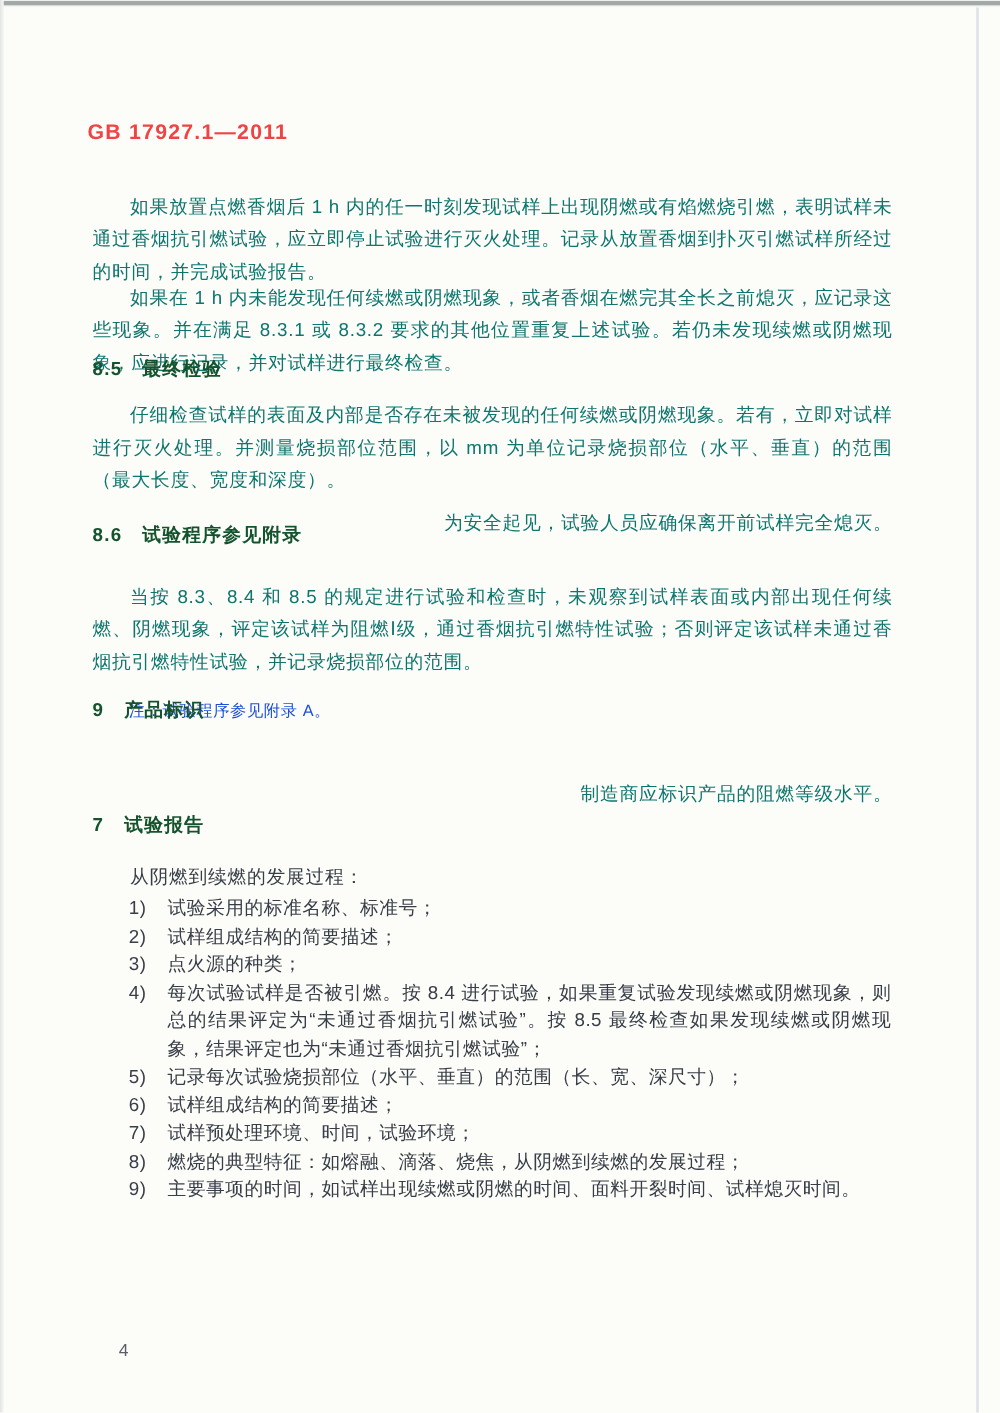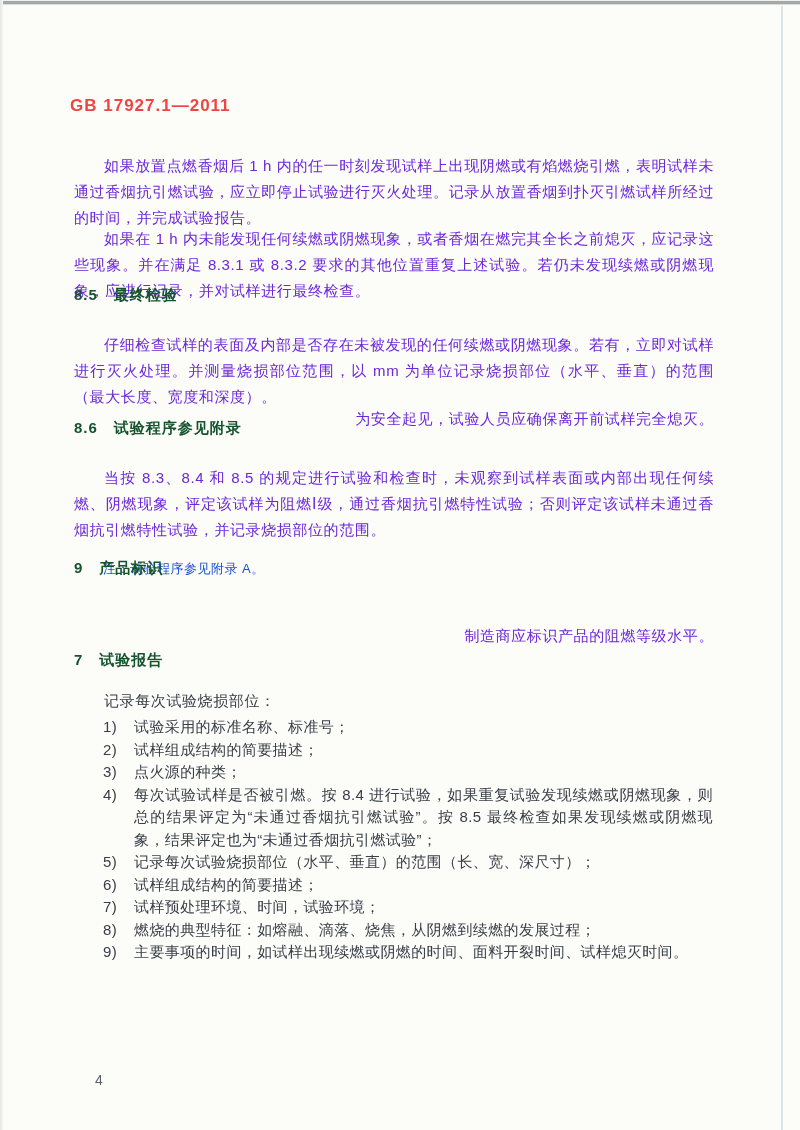--- a/index.html
+++ b/index.html
@@ -19,21 +19,21 @@
   .edge-right{position:absolute;top:6px;left:781px;width:2px;height:1124px;
     background:#dde2e6;}
 
   .doc-header{
     position:absolute;left:70px;top:96px;
     font-size:17px;font-weight:700;letter-spacing:1px;color:#ef4444;
   }
   .para{
     position:absolute;left:74px;width:640px;
     font-size:15px;line-height:26px;letter-spacing:0.6px;
-    text-align:justify;text-indent:2em;color:#6d28d9;
+    text-align:justify;text-indent:2em;color:#0f766e;
   }
   .single-line{text-align:right;}
   .sec-heading{
     position:absolute;left:74px;width:640px;
     font-size:15px;font-weight:700;letter-spacing:1px;color:#14532d;
   }
   .sec-heading .sec-num{margin-right:16px;}
   .note-line{
     position:absolute;left:103px;width:600px;
     font-size:13px;letter-spacing:0.5px;color:#1d4ed8;margin-top:36px;
@@ -62,38 +62,38 @@
 <div class="edge-right"></div>
 
 <div class="doc-header">GB 17927.1—2011</div>
 
 <p class="para" style="top:138px">如果放置点燃香烟后 1 h 内的任一时刻发现试样上出现阴燃或有焰燃烧引燃，表明试样未通过香烟抗引燃试验，应立即停止试验进行灭火处理。记录从放置香烟到扑灭引燃试样所经过的时间，并完成试验报告。</p>
 <p class="para" style="top:211px">如果在 1 h 内未能发现任何续燃或阴燃现象，或者香烟在燃完其全长之前熄灭，应记录这些现象。并在满足 8.3.1 或 8.3.2 要求的其他位置重复上述试验。若仍未发现续燃或阴燃现象，应进行记录，并对试样进行最终检查。</p>
 
 <div class="sec-heading" style="top:286px">
   <span class="sec-num">8.5</span><span>最终检验</span>
 </div>
-<p class="para" style="top:317px">仔细检查试样的表面及内部是否存在未被发现的任何续燃或阴燃现象。若有，立即对试样进行灭火处理。并测量烧损部位范围，以 mm 为单位记录烧损部位（水平、垂直）的范围（最大长度、宽度和深度）。</p>
+<p class="para" style="top:305px">仔细检查试样的表面及内部是否存在未被发现的任何续燃或阴燃现象。若有，立即对试样进行灭火处理。并测量烧损部位范围，以 mm 为单位记录烧损部位（水平、垂直）的范围（最大长度、宽度和深度）。</p>
 <p class="para single-line" style="top:391px">为安全起见，试验人员应确保离开前试样完全熄灭。</p>
 
 <div class="sec-heading" style="top:419px">
   <span class="sec-num">8.6</span><span>试验程序参见附录</span>
 </div>
 <p class="para" style="top:450px">当按 8.3、8.4 和 8.5 的规定进行试验和检查时，未观察到试样表面或内部出现任何续燃、阴燃现象，评定该试样为阻燃Ⅰ级，通过香烟抗引燃特性试验；否则评定该试样未通过香烟抗引燃特性试验，并记录烧损部位的范围。</p>
 <div class="note-line" style="top:524px">注：试验程序参见附录 A。</div>
 
 <div class="sec-heading" style="top:559px">
   <span class="sec-num">9</span><span>产品标识</span>
 </div>
 <p class="para single-line" style="top:608px">制造商应标识产品的阻燃等级水平。</p>
 
 <div class="sec-heading" style="top:651px">
   <span class="sec-num">7</span><span>试验报告</span>
 </div>
-<div class="list-intro">记录每次试验烧损部位：</div>
+<div class="list-intro">从阴燃到续燃的发展过程：</div>
 
 <div class="report-list">
   <div class="report-item">
     <span class="item-num">1)</span>
     <span class="item-text">试验采用的标准名称、标准号；</span>
   </div>
   <div class="report-item">
     <span class="item-num">2)</span>
     <span class="item-text">试样组成结构的简要描述；</span>
   </div>

